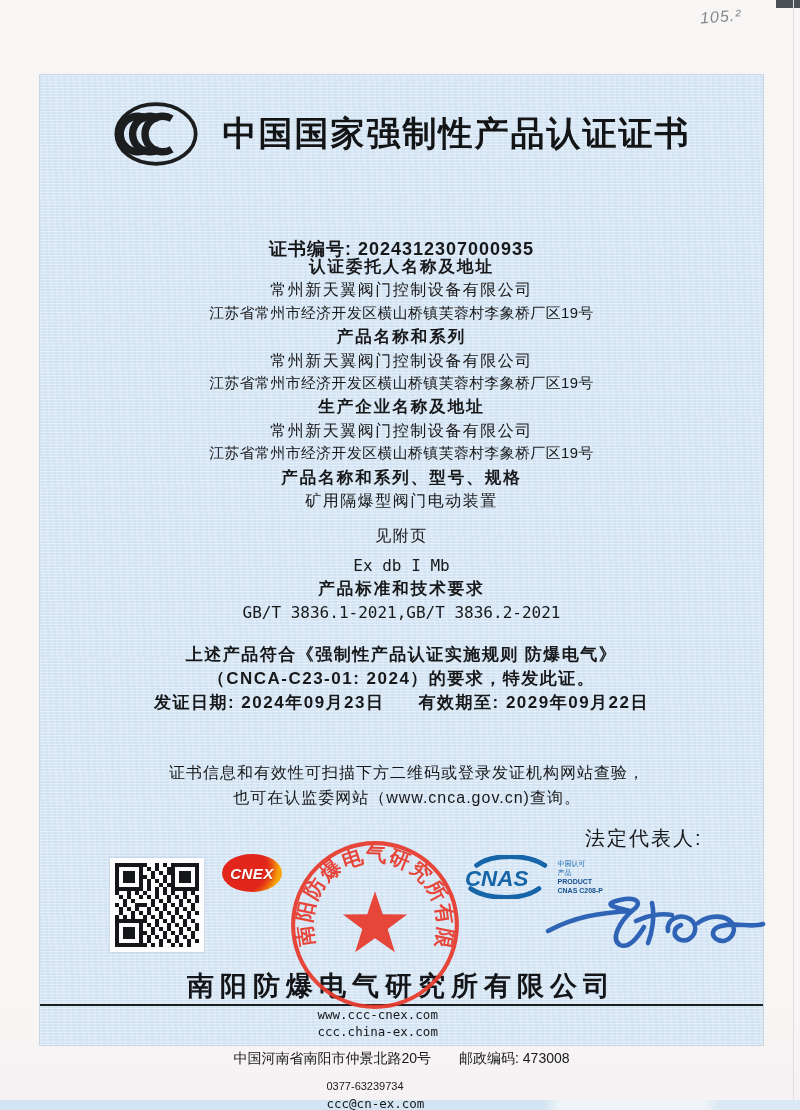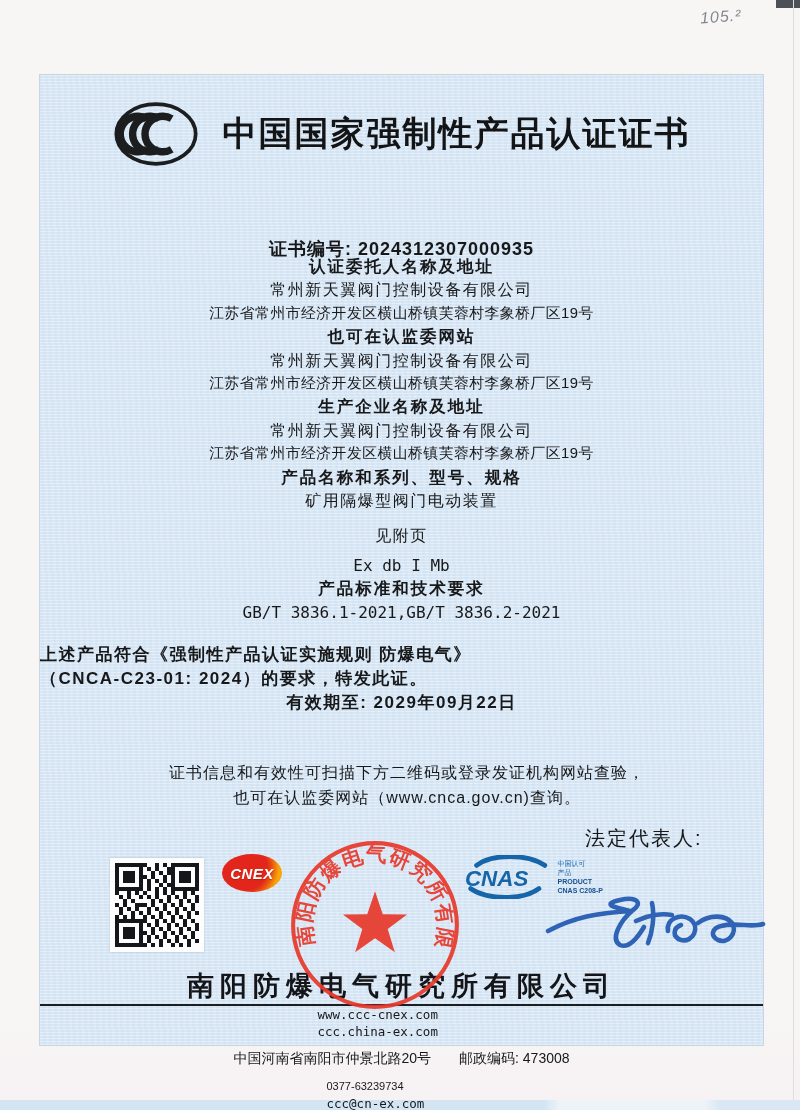--- a/index.html
+++ b/index.html
@@ -38,21 +38,21 @@
   .cert-no {
     position:absolute; top:162px; left:0; right:0; text-align:center;
     font-size:18px; font-weight:bold; letter-spacing:1px;
   }
   .body-text { position:absolute; top:180px; left:0; right:0; text-align:center; }
   .line { line-height:23.4px; font-size:16px; letter-spacing:1.5px; }
   .heading { font-weight:bold; font-size:16.5px; letter-spacing:2px; }
   .addr { font-size:14.8px; letter-spacing:0.5px; }
   .gap-sm { margin-top:6px; } .gap-md { margin-top:12px; }
   .mono { font-family:"DejaVu Sans Mono", monospace; letter-spacing:0; }
-  .statement { position:absolute; top:568px; left:0; right:0; font-weight:bold; }
+  .statement { position:absolute; top:568px; left:0; right:0; text-align:center; font-weight:bold; }
   .statement .line { font-size:17px; line-height:24px; }
   .dates { display:flex; justify-content:center; gap:34px; }
   .notice { position:absolute; top:686px; left:0; right:0; text-align:center; }
   .notice .line { font-size:16px; line-height:24.5px; letter-spacing:1px;padding-left:11px; }
   
   .qr-box { position:absolute; left:70px; top:783px; width:94px; height:94px; background:#fdfdfd;
     display:flex; align-items:center; justify-content:center; box-shadow:0 0 2px rgba(120,140,160,.4); }
   .cnex-logo {
     position:absolute; left:182px; top:779px; width:60px; height:38px; border-radius:50%;
     background:radial-gradient(circle at 35% 35%, #e3261c 52%, #e84d12 62%, #f7a50a 78%);
@@ -107,38 +107,39 @@
       </svg>
       <div class="cert-title">中国国家强制性产品认证证书</div>
     </div>
 
     <div class="cert-no">证书编号: 2024312307000935</div>
 
     <div class="body-text">
       <div class="line heading">认证委托人名称及地址</div>
       <div class="line">常州新天翼阀门控制设备有限公司</div>
       <div class="line addr">江苏省常州市经济开发区横山桥镇芙蓉村李象桥厂区19号</div>
-      <div class="line heading">也可在认监委网站</div>
+      <div class="line heading">产品名称和系列</div>
       <div class="line">常州新天翼阀门控制设备有限公司</div>
       <div class="line addr">江苏省常州市经济开发区横山桥镇芙蓉村李象桥厂区19号</div>
       <div class="line heading">生产企业名称及地址</div>
       <div class="line">常州新天翼阀门控制设备有限公司</div>
       <div class="line addr">江苏省常州市经济开发区横山桥镇芙蓉村李象桥厂区19号</div>
       <div class="line heading">产品名称和系列、型号、规格</div>
       <div class="line">矿用隔爆型阀门电动装置</div>
       <div class="line gap-md">见附页</div>
       <div class="line mono gap-sm">Ex db I Mb</div>
       <div class="line heading">产品标准和技术要求</div>
       <div class="line mono">GB/T 3836.1-2021,GB/T 3836.2-2021</div>
     </div>
 
     <div class="statement">
       <div class="line">上述产品符合《强制性产品认证实施规则 防爆电气》</div>
       <div class="line">（CNCA-C23-01: 2024）的要求，特发此证。</div>
       <div class="dates">
+        <span class="line">发证日期: 2024年09月23日</span>
         <span class="line">有效期至: 2029年09月22日</span>
       </div>
     </div>
 
     <div class="notice">
       <div class="line">证书信息和有效性可扫描下方二维码或登录发证机构网站查验，</div>
       <div class="line">也可在认监委网站（www.cnca.gov.cn)查询。</div>
     </div>
 
     <div class="qr-box">

